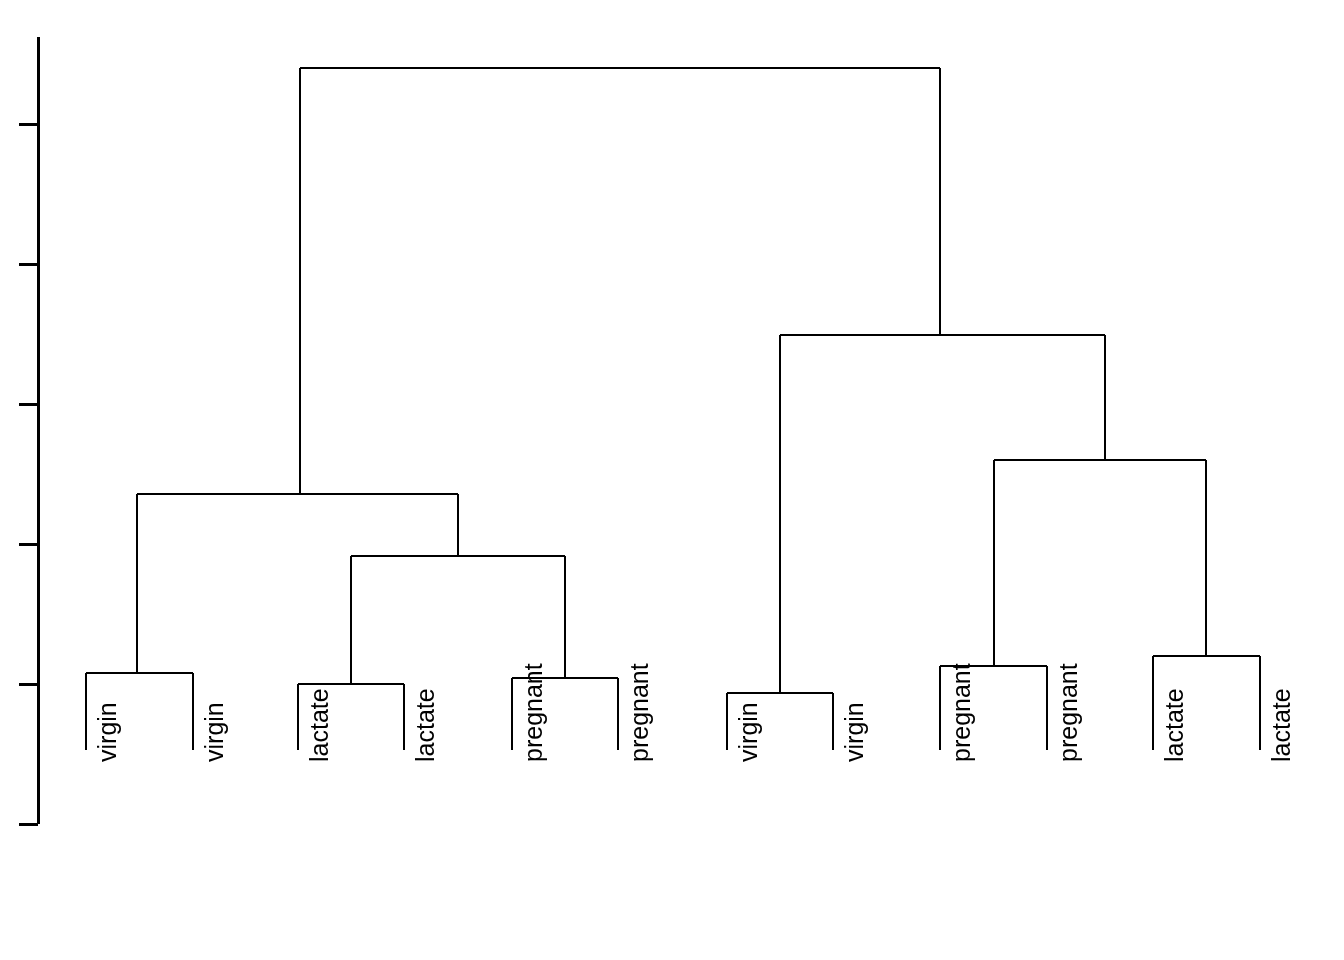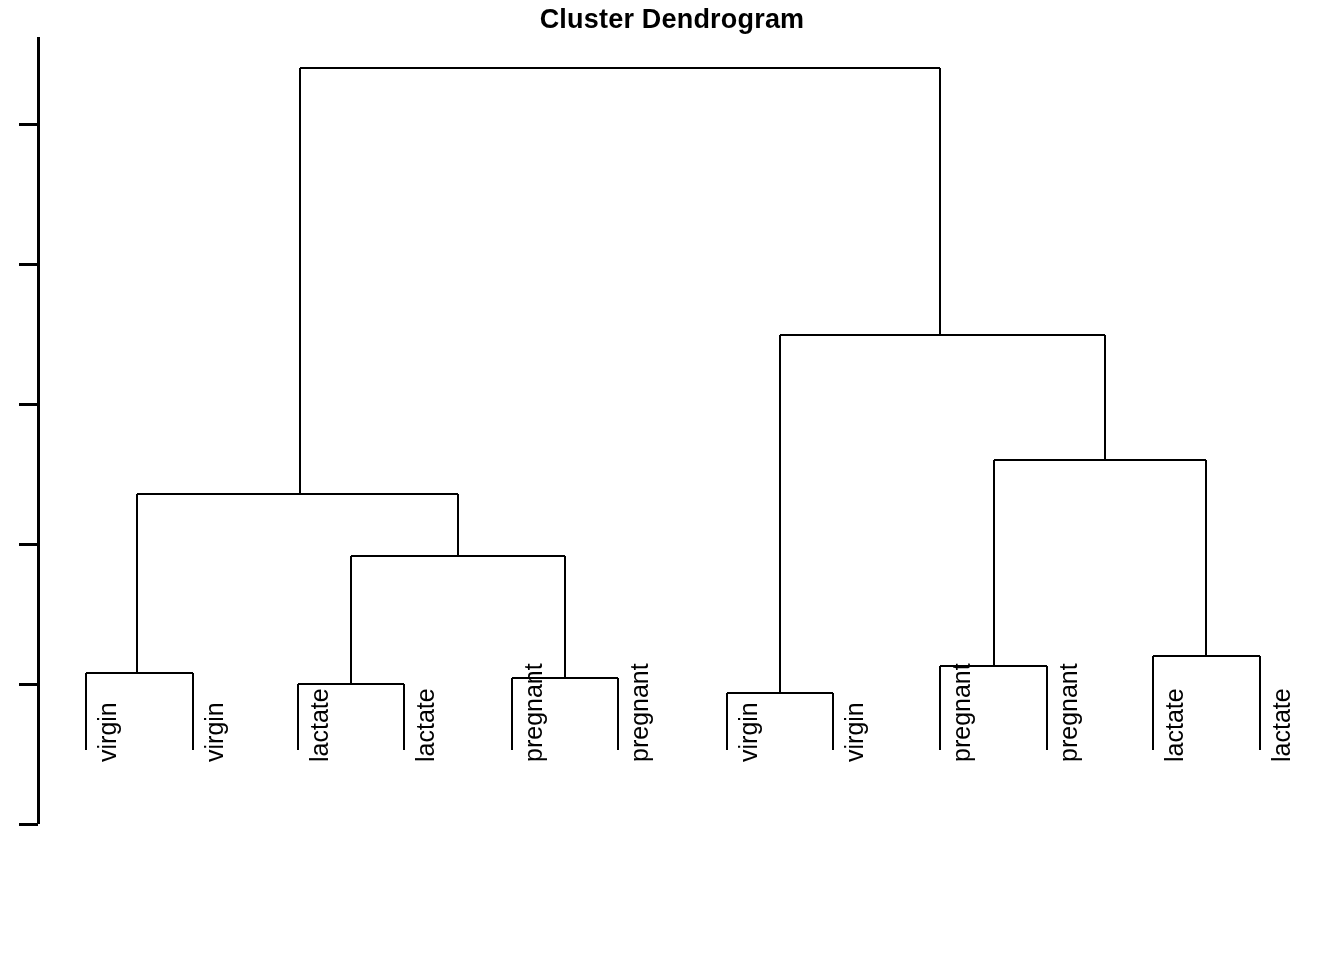--- a/index.html
+++ b/index.html
@@ -46,21 +46,20 @@
     transform-origin: 0 0;
     transform: rotate(-90deg);
     line-height: 1;
   }
 </style>
 </head>
 <body>
 
 <div id="plot-root">
 
-  <div id="plot-title">Cluster Dendrogram</div>
 
   <svg id="dendro-svg" width="1344" height="960">
     <g id="axis-group">
         <line x1="38" y1="37" x2="38" y2="824" stroke="#000000" stroke-width="3" shape-rendering="crispEdges"></line>
         <line x1="19" y1="124" x2="38" y2="124" stroke="#000000" stroke-width="3" shape-rendering="crispEdges"></line>
         <line x1="19" y1="264" x2="38" y2="264" stroke="#000000" stroke-width="3" shape-rendering="crispEdges"></line>
         <line x1="19" y1="404" x2="38" y2="404" stroke="#000000" stroke-width="3" shape-rendering="crispEdges"></line>
         <line x1="19" y1="544" x2="38" y2="544" stroke="#000000" stroke-width="3" shape-rendering="crispEdges"></line>
         <line x1="19" y1="684" x2="38" y2="684" stroke="#000000" stroke-width="3" shape-rendering="crispEdges"></line>
         <line x1="19" y1="824" x2="38" y2="824" stroke="#000000" stroke-width="3" shape-rendering="crispEdges"></line>

